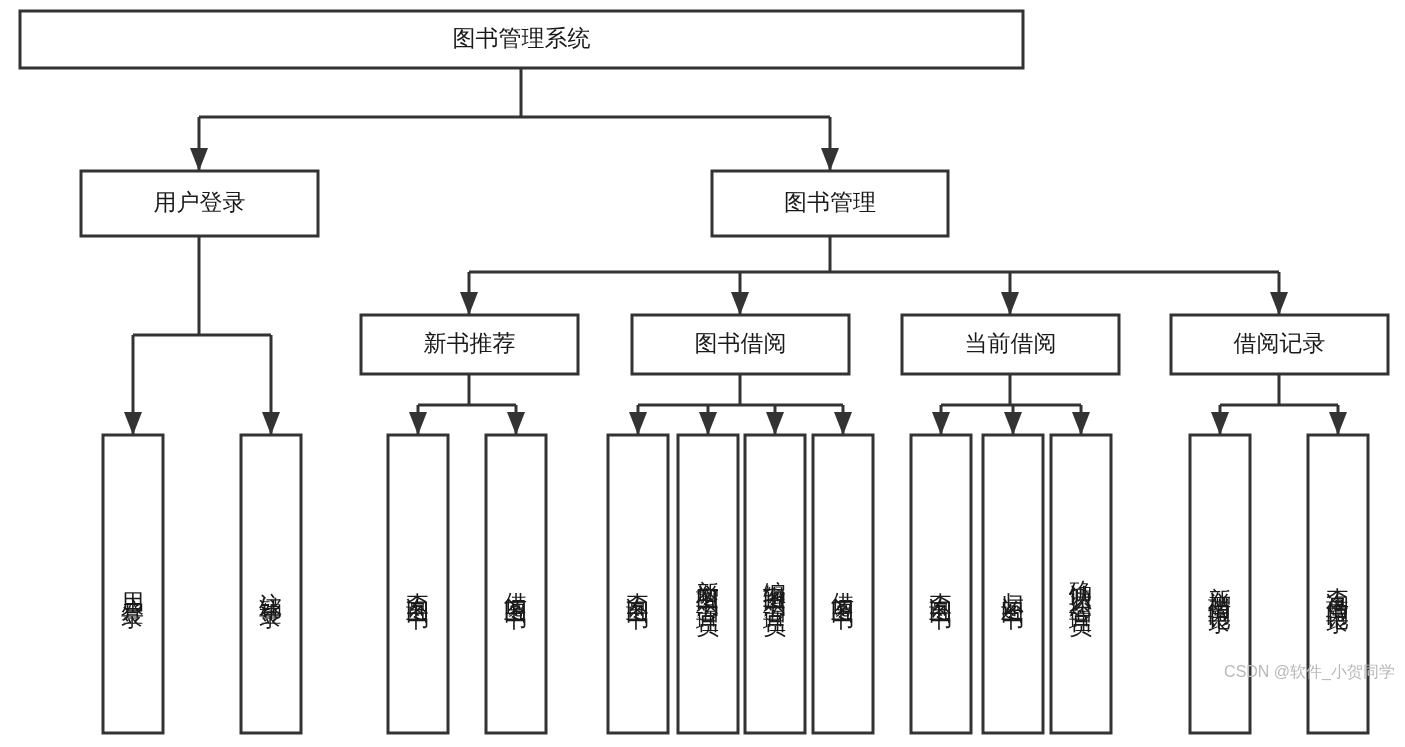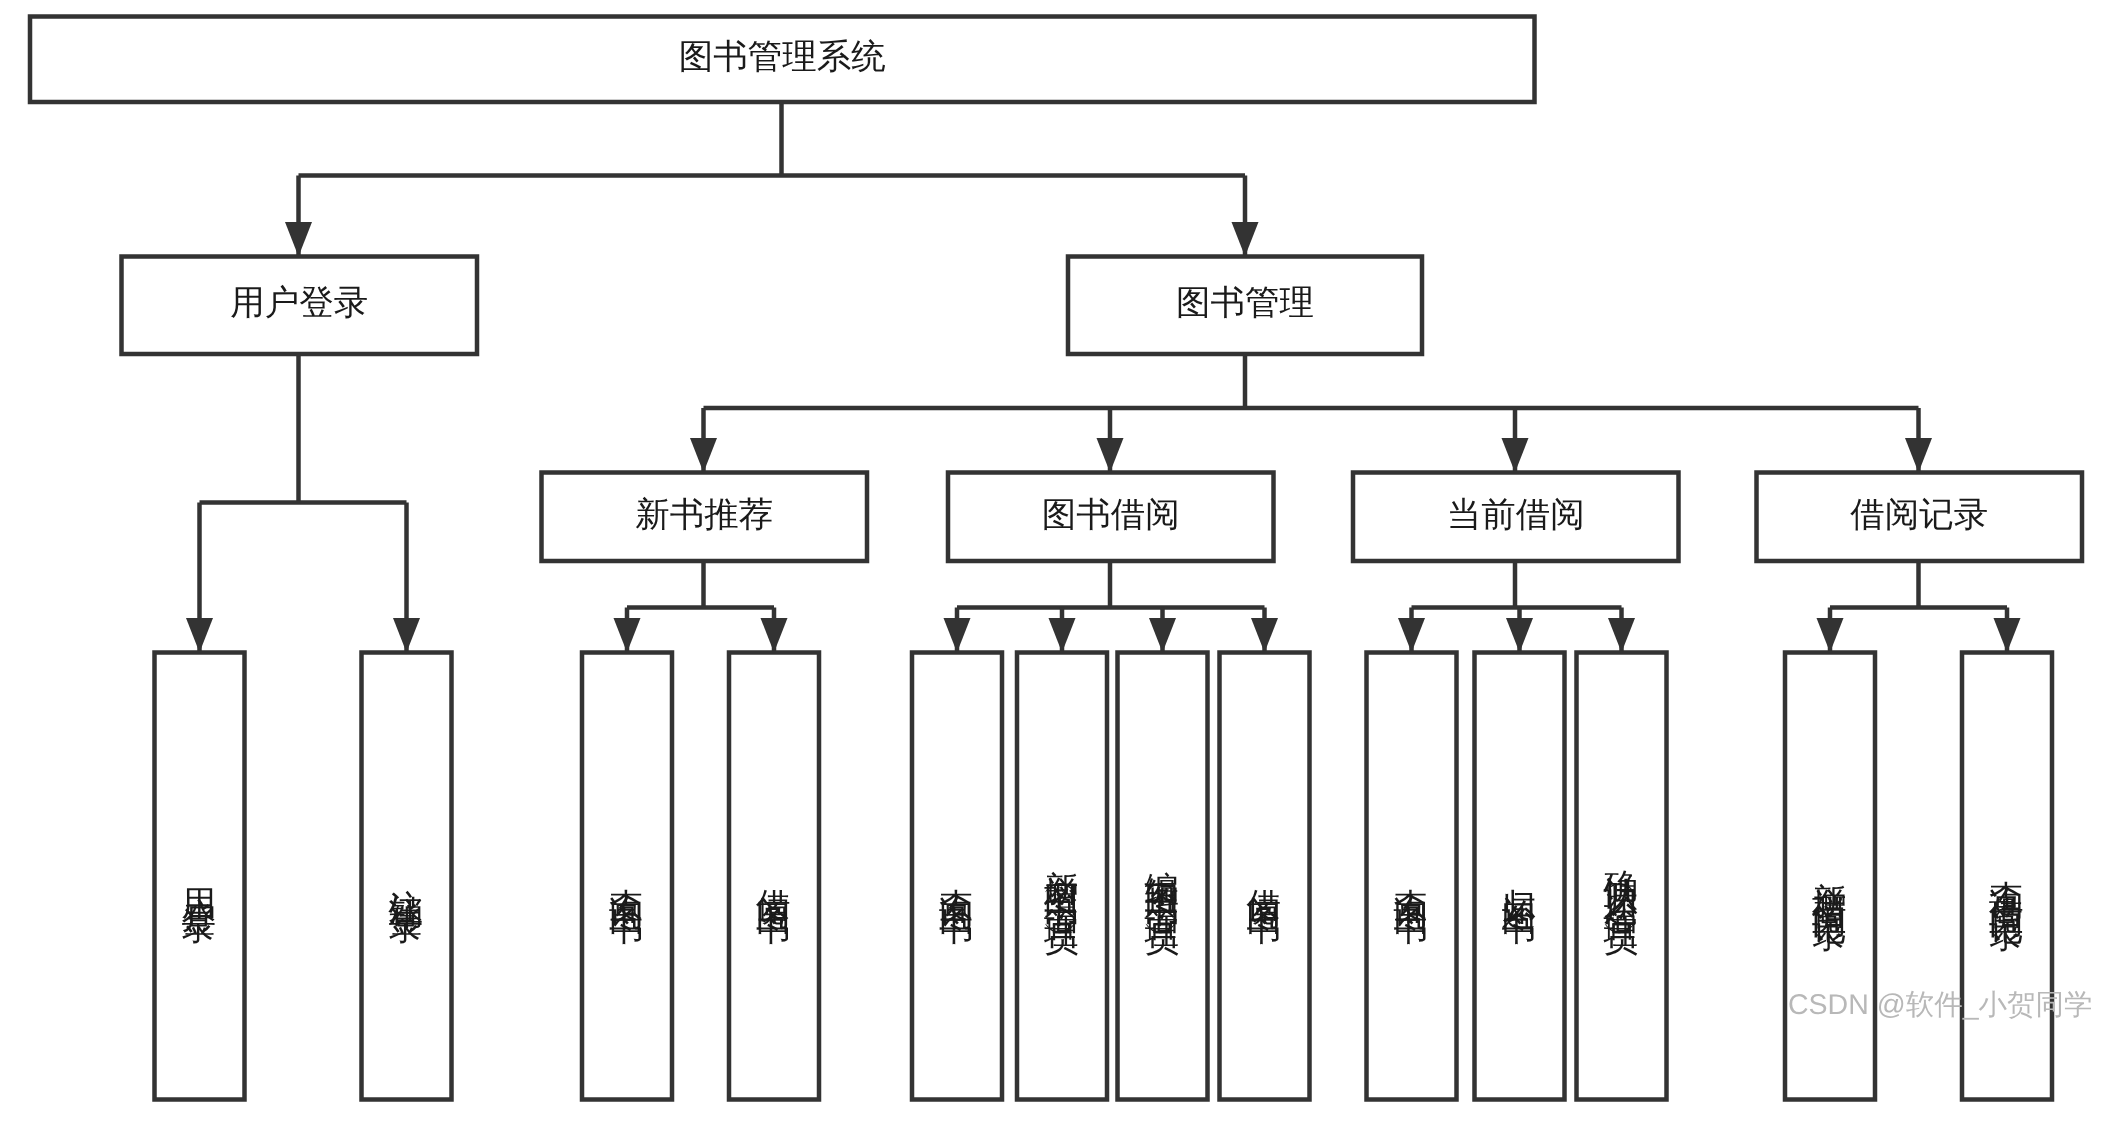--- a/index.html
+++ b/index.html
@@ -55,21 +55,21 @@
   }
   .arrow-head {
     fill: #333333;
     stroke: none;
   }
   .watermark {
     position: absolute;
     right: 10px;
     bottom: 6px;
     font-family: "Liberation Sans", "DejaVu Sans", sans-serif;
-    font-size: 19px;
+    font-size: 16px;
     color: #b8b8b8;
     white-space: nowrap;
     pointer-events: none;
   }
 </style>
 </head>
 <body>
 
 <div id="diagram-root">
 

